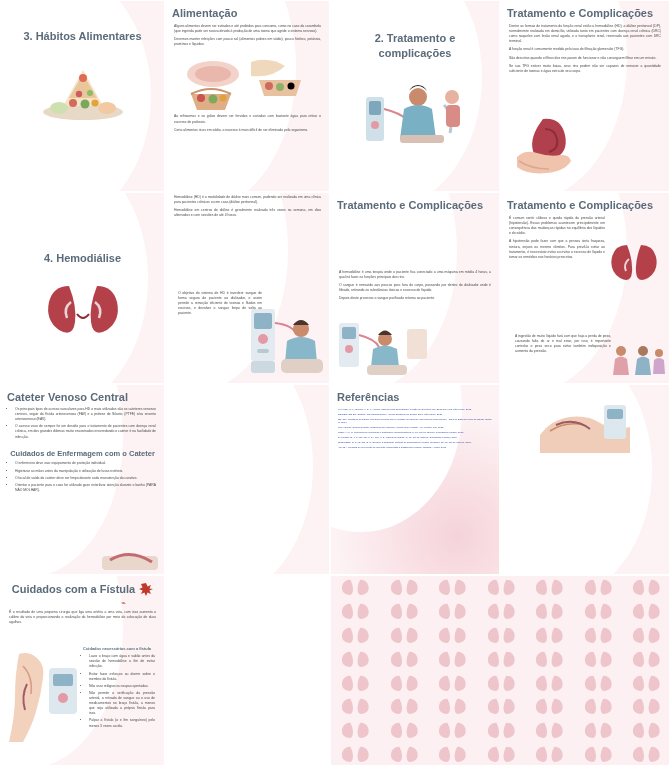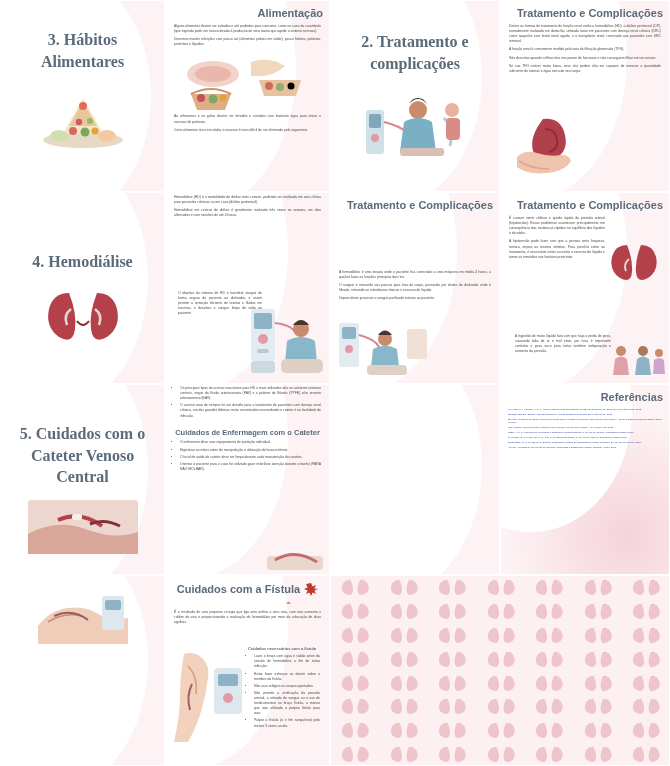--- a/index.html
+++ b/index.html
@@ -1,22 +1,22 @@
 <!DOCTYPE html>
 <html><head>
 <meta charset="utf-8">
 <style>
   html,body{margin:0;padding:0;background:#ffffff;}
   body{width:670px;height:766px;font-family:"Liberation Sans",sans-serif;overflow:hidden;}
   .deck{display:grid;grid-template-columns:165px 165px 170px 170px;grid-template-rows:192px 192px 191px 191px;width:670px;height:766px;}
   .slide{position:relative;overflow:hidden;background:#fdf3f4;border:1px solid #ffffff;box-sizing:border-box;}
   .slide .bgblob{position:absolute;left:-28%;top:-18%;width:120%;height:136%;border-radius:50%;background:#ffffff;}
   .title-slide .txt{position:relative;z-index:2;padding:0 12px;text-align:center;}
-  .t-head{font-size:16px;color:#5b6b7a;font-weight:bold;line-height:1.35;font-family:Liberation Serif, serif;}
-  .c-title{position:relative;z-index:2;text-align:right;font-size:11px;font-weight:bold;color:#5b6b7a;padding:6px 6px 3px;}
+  .t-head{font-size:11px;color:#5b6b7a;font-weight:bold;line-height:1.35;}
+  .c-title{position:relative;z-index:2;text-align:left;font-size:11px;font-weight:bold;color:#5b6b7a;padding:6px 6px 3px;}
   .body{position:relative;z-index:2;padding:2px 8px;font-size:3.4px;color:#4a4a4a;line-height:1.5;text-align:justify;}
   .body p{margin:0 0 3px 0;}
   .sub{position:relative;z-index:2;text-align:center;font-size:7.5px;font-weight:bold;color:#5b6b7a;margin:5px 0 2px;line-height:1.3;}
   .bullets{position:relative;z-index:2;padding:1px 8px 2px 14px;margin:0;font-size:3.4px;color:#4a4a4a;line-height:1.5;text-align:justify;}
   .bullets li{margin-bottom:2px;}
   .center-mid{display:flex;align-items:center;justify-content:center;height:100%;}
   .ref-links{position:relative;z-index:2;padding:2px 7px;font-size:2.4px;color:#2b44a0;line-height:1.45;word-break:break-all;}
   .ref-links div{margin-bottom:1.5px;}
   .imgbox{position:relative;z-index:2;display:flex;align-items:center;justify-content:center;}
   svg{display:block;}
@@ -209,38 +209,24 @@
         <circle cx="12" cy="8" r="5" fill="#c98b6c"></circle>
         <path d="M6 16 q6 -5 12 0 l2 16 h-16 z" fill="#e0a0a8"></path>
         <circle cx="34" cy="8" r="5" fill="#a9795e"></circle>
         <path d="M28 16 q6 -5 12 0 l2 16 h-16 z" fill="#8fb3c6"></path>
         <circle cx="50" cy="10" r="4" fill="#c98b6c"></circle>
         <path d="M45 17 q5 -4 10 0 l1 14 h-12 z" fill="#cfa6cb"></path>
       </svg>
     </div>
   </div>
 
-  <div class="slide title-slide">
-    <div class="bgblob" style="left:-30%;top:-25%;height:140%;"></div>
-    <div class="txt" style="padding-top:38px;">
-      <div class="t-head">5.  Cuidados com o Cateter Venoso Central</div>
-    </div>
-    <div class="imgbox" style="margin-top:12px;">
-      <svg width="110" height="54" viewBox="0 0 110 54">
-        <rect x="0" y="0" width="110" height="54" rx="3" fill="#ecd6cd"></rect>
-        <path d="M0 34 q30 -16 60 -4 q28 10 50 2 v22 h-110 z" fill="#d9a79a"></path>
-        <path d="M30 20 q22 -10 44 6" stroke="#b4414a" stroke-width="4" fill="none"></path>
-        <path d="M62 24 q14 -6 30 2" stroke="#7f2f38" stroke-width="3" fill="none"></path>
-        <rect x="44" y="14" width="10" height="6" rx="2" fill="#f5f1ea"></rect>
-      </svg>
-    </div>
-  </div>
 
   <div class="slide">
     <div class="bgblob" style="left:-45%;top:-48%;height:150%;"></div>
+    <div class="c-title">Cateter Venoso Central</div>
     <ul class="bullets">
       <li>Os principais tipos de acesso vasculares para HD o mais utilizados são os cateteres venosos centrais, seguir da fístula arteriovenosa (FAV) e a prótese de Silastic (PTFE) e/ou enxerto arteriovenoso (EAV).</li>
       <li>O acesso vaso de sempre foi um desafio para o tratamento de pacientes com doença renal crônica, em dos grandes dilemas muito encontrados enveredando o cateter é na facilidade de infecção.</li>
     </ul>
     <div class="sub">Cuidados de Enfermagem com o Cateter</div>
     <ul class="bullets">
       <li>O enfermeiro deve usar equipamento de proteção individual.</li>
       <li>Higienizar as mãos antes da manipulação e utilização de luvas estéreis.</li>
       <li>O local de saída do cateter deve ser limpo durante cada manutenção do curativo.</li>
       <li>Orientar o paciente para o caso for utilizado gaze esterilizar atenção durante o banho (PARA NÃO MOLHAR).</li>

